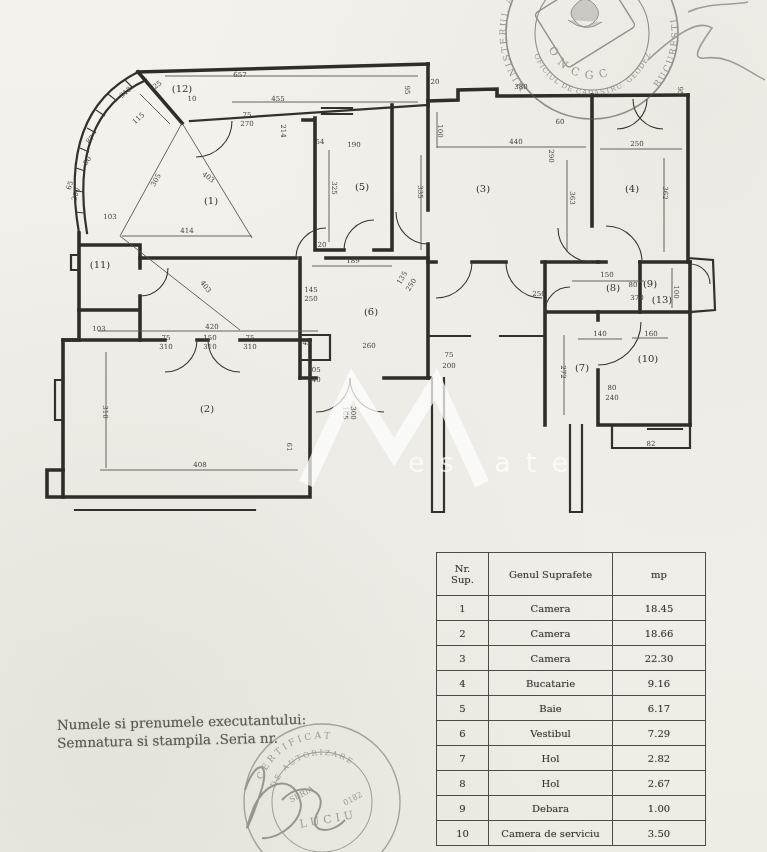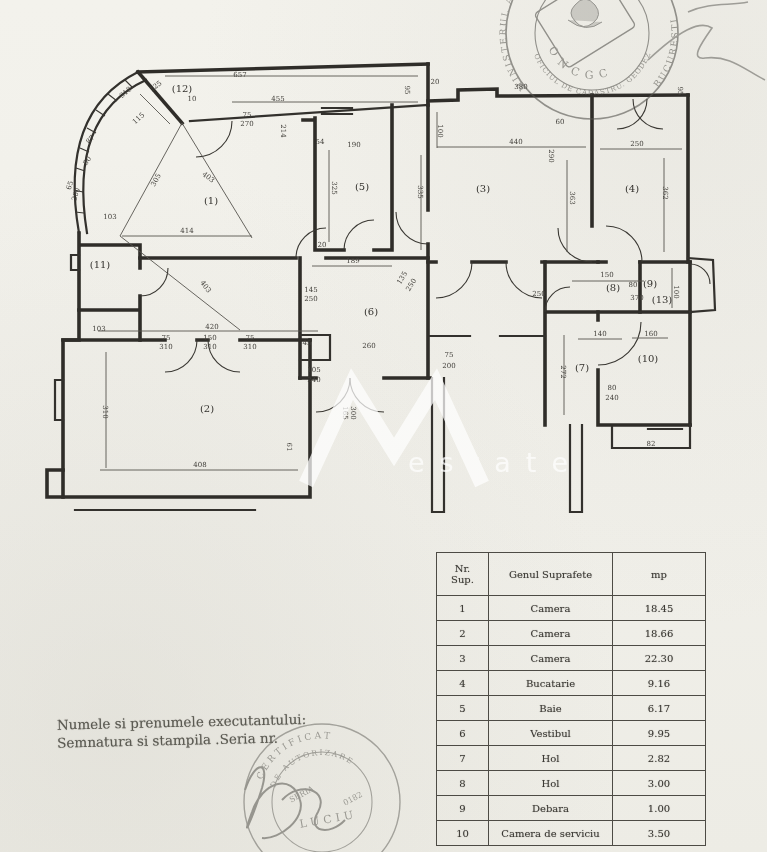--- a/index.html
+++ b/index.html
@@ -261,31 +261,31 @@
           <td>9.16</td>
         </tr>
         <tr>
           <td>5</td>
           <td>Baie</td>
           <td>6.17</td>
         </tr>
         <tr>
           <td>6</td>
           <td>Vestibul</td>
-          <td>9.95</td>
+          <td>7.29</td>
         </tr>
         <tr>
           <td>7</td>
           <td>Hol</td>
           <td>2.82</td>
         </tr>
         <tr>
           <td>8</td>
           <td>Hol</td>
-          <td>3.00</td>
+          <td>2.67</td>
         </tr>
         <tr>
           <td>9</td>
           <td>Debara</td>
           <td>1.00</td>
         </tr>
         <tr>
           <td>10</td>
           <td>Camera de serviciu</td>
           <td>3.50</td>

